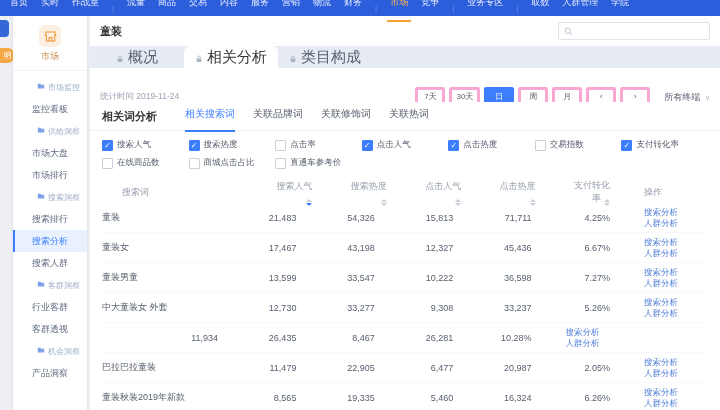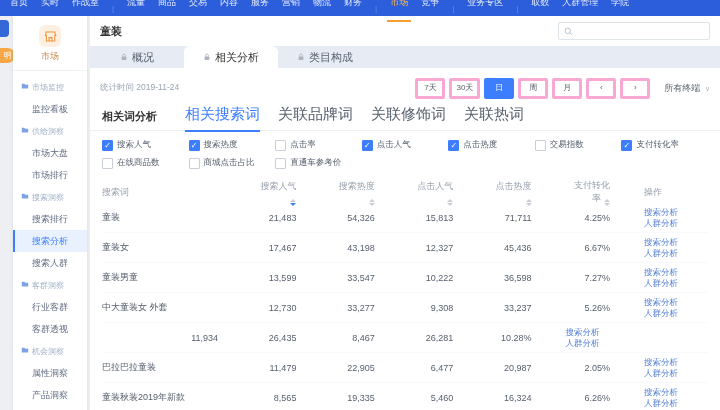--- a/index.html
+++ b/index.html
@@ -26,72 +26,72 @@
     line-height:15px;text-align:center;cursor:pointer;}
 
   
   .sidebar{position:absolute;left:13px;top:16px;width:74px;bottom:0;background:#fff;
     box-shadow:0 1px 3px rgba(20,40,80,.10);z-index:4;}
   .module-head{padding:9px 0 7px;text-align:center;border-bottom:1px solid #f1f2f5;}
   .module-icon{width:22px;height:22px;border-radius:6px;background:#fdf0e2;
     display:inline-flex;align-items:center;justify-content:center;}
   .module-label{margin-top:3px;font-size:9px;color:#c78a4a;}
   .side-menu{padding-top:5px;}
-  .side-sec{display:flex;align-items:center;gap:3px;padding-left:8px;height:22px;
+  .side-sec{display:flex;align-items:center;gap:3px;padding-left:24px;height:22px;
     font-size:8px;color:#9fb0c7;}
   .side-item{padding-left:19px;height:22px;line-height:22px;font-size:9px;
     color:#5f6b80;position:relative;cursor:pointer;white-space:nowrap;}
   .side-item.active{color:#3d7eff;background:#e9f1ff;}
   .side-item.active::before{content:"";position:absolute;left:0;top:0;bottom:0;
     width:2px;background:#3d7eff;}
 
   
   .main{position:absolute;left:90px;top:16px;right:0;bottom:0;}
   .card1{background:#fff;}
   .title-row{display:flex;justify-content:space-between;align-items:center;
     height:30px;padding:0 10px;}
   .kw-title{font-size:11px;font-weight:bold;color:#333;}
   .searchbox{width:140px;height:16px;border:1px solid #dfe3ea;border-radius:2px;
     display:flex;align-items:center;gap:3px;padding:0 5px;background:#fff;}
   .searchbox input{border:none;outline:none;flex:1;font-size:8px;color:#333;background:transparent;}
   .searchbox input::placeholder{color:#b9c2d0;}
   .page-tabs{display:flex;background:#e7ecf4;height:22px;align-items:flex-end;}
   .page-tab{width:94px;height:22px;display:flex;align-items:center;justify-content:center;
-    gap:4px;font-size:11px;color:#57606e;cursor:pointer;}
+    gap:4px;font-size:15px;color:#57606e;cursor:pointer;}
   .page-tab.active{background:#fff;border-radius:6px 6px 0 0;color:#333;}
   .stats-row{height:26px;display:flex;align-items:center;justify-content:space-between;
-    padding:7px 10px;background:#fff;border-bottom:1px solid #f0f1f4;}
+    padding:16px 10px;background:#fff;border-bottom:1px solid #f0f1f4;}
   .stat-time{font-size:8.5px;color:#9aa3b2;}
   .controls{display:flex;align-items:center;gap:4px;}
   .pbtn{min-width:16px;padding:0 4px;height:15px;line-height:13px;border:3px solid #f9a8d4;
     border-radius:2px;font-size:8px;color:#57606e;text-align:center;background:#fff;cursor:pointer;}
   .pbtn.active{background:#3d7eff;border-color:#3d7eff;color:#fff;}
   .terminal{margin-left:10px;font-size:9px;color:#57606e;cursor:pointer;}
   .terminal .caret{color:#a9b2bf;font-size:7px;margin-left:2px;}
 
   .card2{position:absolute;left:0;right:0;top:86px;bottom:0;background:#fff;overflow:hidden;}
   .an-head{display:flex;align-items:center;height:28px;padding:0 12px;
     border-bottom:1px solid #eef0f3;}
   .an-title{font-size:11px;font-weight:bold;color:#333;margin-right:28px;}
   .an-tabs{display:flex;gap:18px;}
-  .an-tab{font-size:15px;color:#57606e;height:32px;line-height:28px;position:relative;cursor:pointer;}
+  .an-tab{font-size:10px;color:#57606e;height:32px;line-height:28px;position:relative;cursor:pointer;}
   .an-tab.active{color:#3d7eff;}
   .an-tab.active::after{content:"";position:absolute;left:0;right:0;bottom:0;
     height:2px;background:#3d7eff;}
 
   .metrics{padding:8px 12px 4px;}
   .metrics-row{display:grid;grid-template-columns:repeat(7,1fr);margin-bottom:6px;}
   .cb{display:flex;align-items:center;gap:4px;font-size:8.5px;color:#57606e;cursor:pointer;}
   .cbx{width:9px;height:9px;border:1px solid #c8cfd9;border-radius:1px;background:#fff;
     font-size:8px;line-height:9px;color:#fff;text-align:center;flex:none;}
   .cbx.checked{background:#3d7eff;border-color:#3d7eff;}
 
   .table{padding:0 12px;}
   .trow{display:grid;grid-template-columns:150px 1fr 1fr 1fr 1fr 1fr 64px;align-items:center;}
-  .thead{height:24px;font-size:8.5px;color:#98a1ae;}
+  .thead{height:24px;font-size:8.5px;color:#98a1ae;margin-left:20px;}
   .tbody .trow{height:29px;border-bottom:1px solid #f8f9fb;}
   .cell-term{font-size:9px;color:#57606e;}
   .cell-num{text-align:right;padding-right:34px;font-size:9px;color:#57606e;}
   .thead .cell-num,.thead .cell-term{color:#98a1ae;}
   .ops{display:flex;flex-direction:column;line-height:11px;}
   .op-link{font-size:8.5px;color:#4f7dd6;cursor:pointer;}
   .sorts{display:inline-flex;flex-direction:column;margin-left:3px;vertical-align:-1px;}
   .tri-up{width:0;height:0;border-left:3px solid transparent;border-right:3px solid transparent;
     border-bottom:3px solid #c9ced6;margin-bottom:1px;}
   .tri-down{width:0;height:0;border-left:3px solid transparent;border-right:3px solid transparent;
@@ -172,21 +172,20 @@
           <span>客群洞察</span>
         </div>
         <div class="side-item">行业客群</div>
         <div class="side-item">客群透视</div>
         <div class="side-sec">
           <span><svg width="8" height="8" viewBox="0 0 10 10">
               <path d="M1 2.2h3.2l1 1.1H9v4.8H1z" fill="#7ea1e8"></path>
             </svg></span>
           <span>机会洞察</span>
         </div>
-        <div class="side-item">属性洞察</div>
         <div class="side-item">产品洞察</div>
       </div>
   </aside>
 
   <main class="main">
 
     <section class="card1">
       <div class="title-row">
         <span class="kw-title">童装</span>
         <span class="searchbox">

